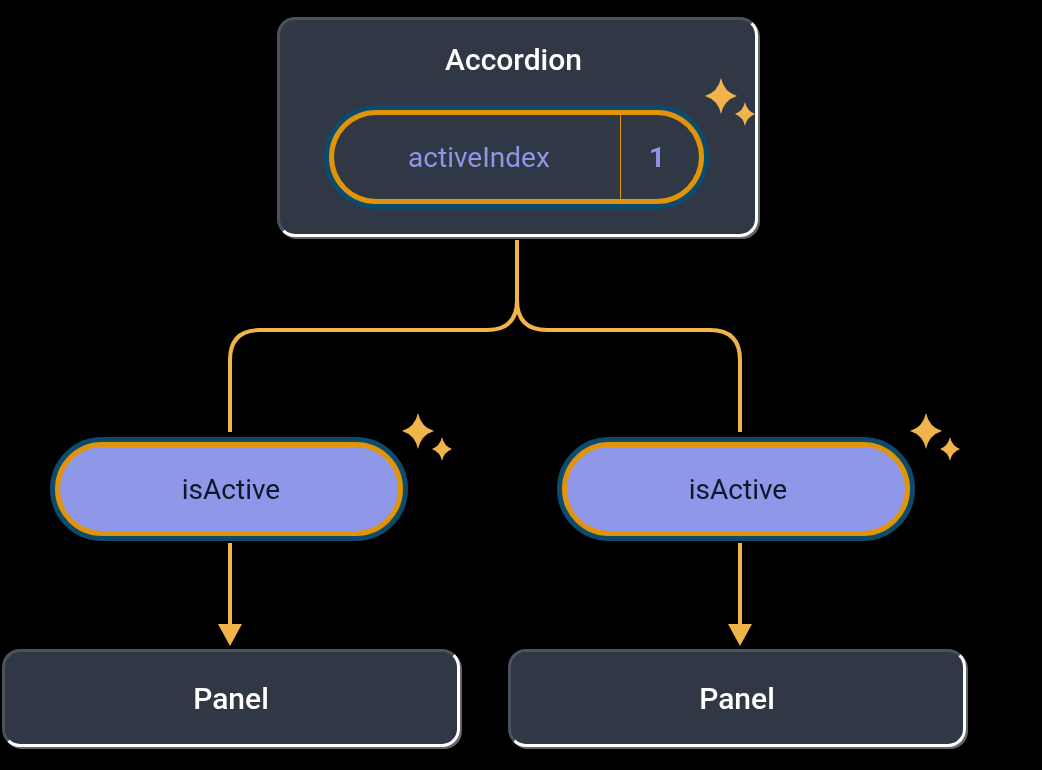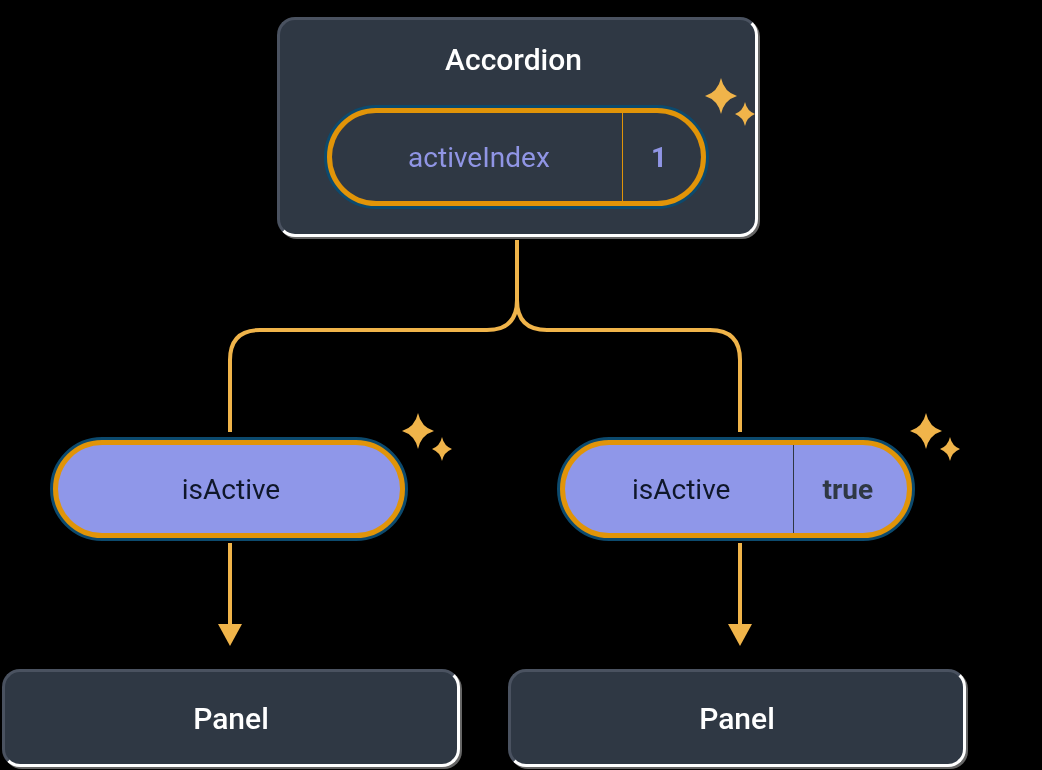--- a/index.html
+++ b/index.html
@@ -41,21 +41,21 @@
       font-size: 30px;
       font-weight: 500;
     }
     
     
     .pill {
       position: absolute;
       display: flex;
       align-items: stretch;
       border-radius: 999px;
-      border: 3px solid #0c4a6e;
+      border: 5px solid #0c4a6e;
       background: #e19408;
       padding: 5px;
     }
     
     .pill-inner {
       display: flex;
       align-items: stretch;
       border-radius: 999px;
       overflow: hidden;
       width: 100%;
@@ -136,21 +136,20 @@
       border-top-color: #4a5260;
       border-left-color: #4a5260;
       border-radius: 18px;
       box-shadow: 2px 2px 0 rgba(255,255,255,0.4);
       display: flex;
       align-items: center;
       justify-content: center;
       color: #ffffff;
       font-size: 30px;
       font-weight: 500;
-      margin-top: 20px;
     }
     
     .panel-left {
       left: 2px;
       top: 649px;
     }
     
     .panel-right {
       left: 508px;
       top: 649px;
@@ -218,21 +217,20 @@
 </div>
 
 <svg class="sparkle-group" style="left:400px; top:413px; width:60px; height:60px;" viewBox="0 0 60 60">
   <path class="sparkle" d="M 18 0 Q 21 14 34 18 Q 21 22 18 36 Q 15 22 2 18 Q 15 14 18 0 Z"></path>
   <path class="sparkle" d="M 42 24 Q 44 33 52 36 Q 44 39 42 48 Q 40 39 32 36 Q 40 33 42 24 Z"></path>
 </svg>
 
 <div class="pill pill-child pill-child-right">
   <div class="pill-inner">
     <div class="pill-left">isActive</div>
-    <div class="pill-right">true</div>
   </div>
 </div>
 
 <svg class="sparkle-group" style="left:908px; top:413px; width:60px; height:60px;" viewBox="0 0 60 60">
   <path class="sparkle" d="M 18 0 Q 21 14 34 18 Q 21 22 18 36 Q 15 22 2 18 Q 15 14 18 0 Z"></path>
   <path class="sparkle" d="M 42 24 Q 44 33 52 36 Q 44 39 42 48 Q 40 39 32 36 Q 40 33 42 24 Z"></path>
 </svg>
 
 <div class="panel-box panel-left">
   <span>Panel</span>

